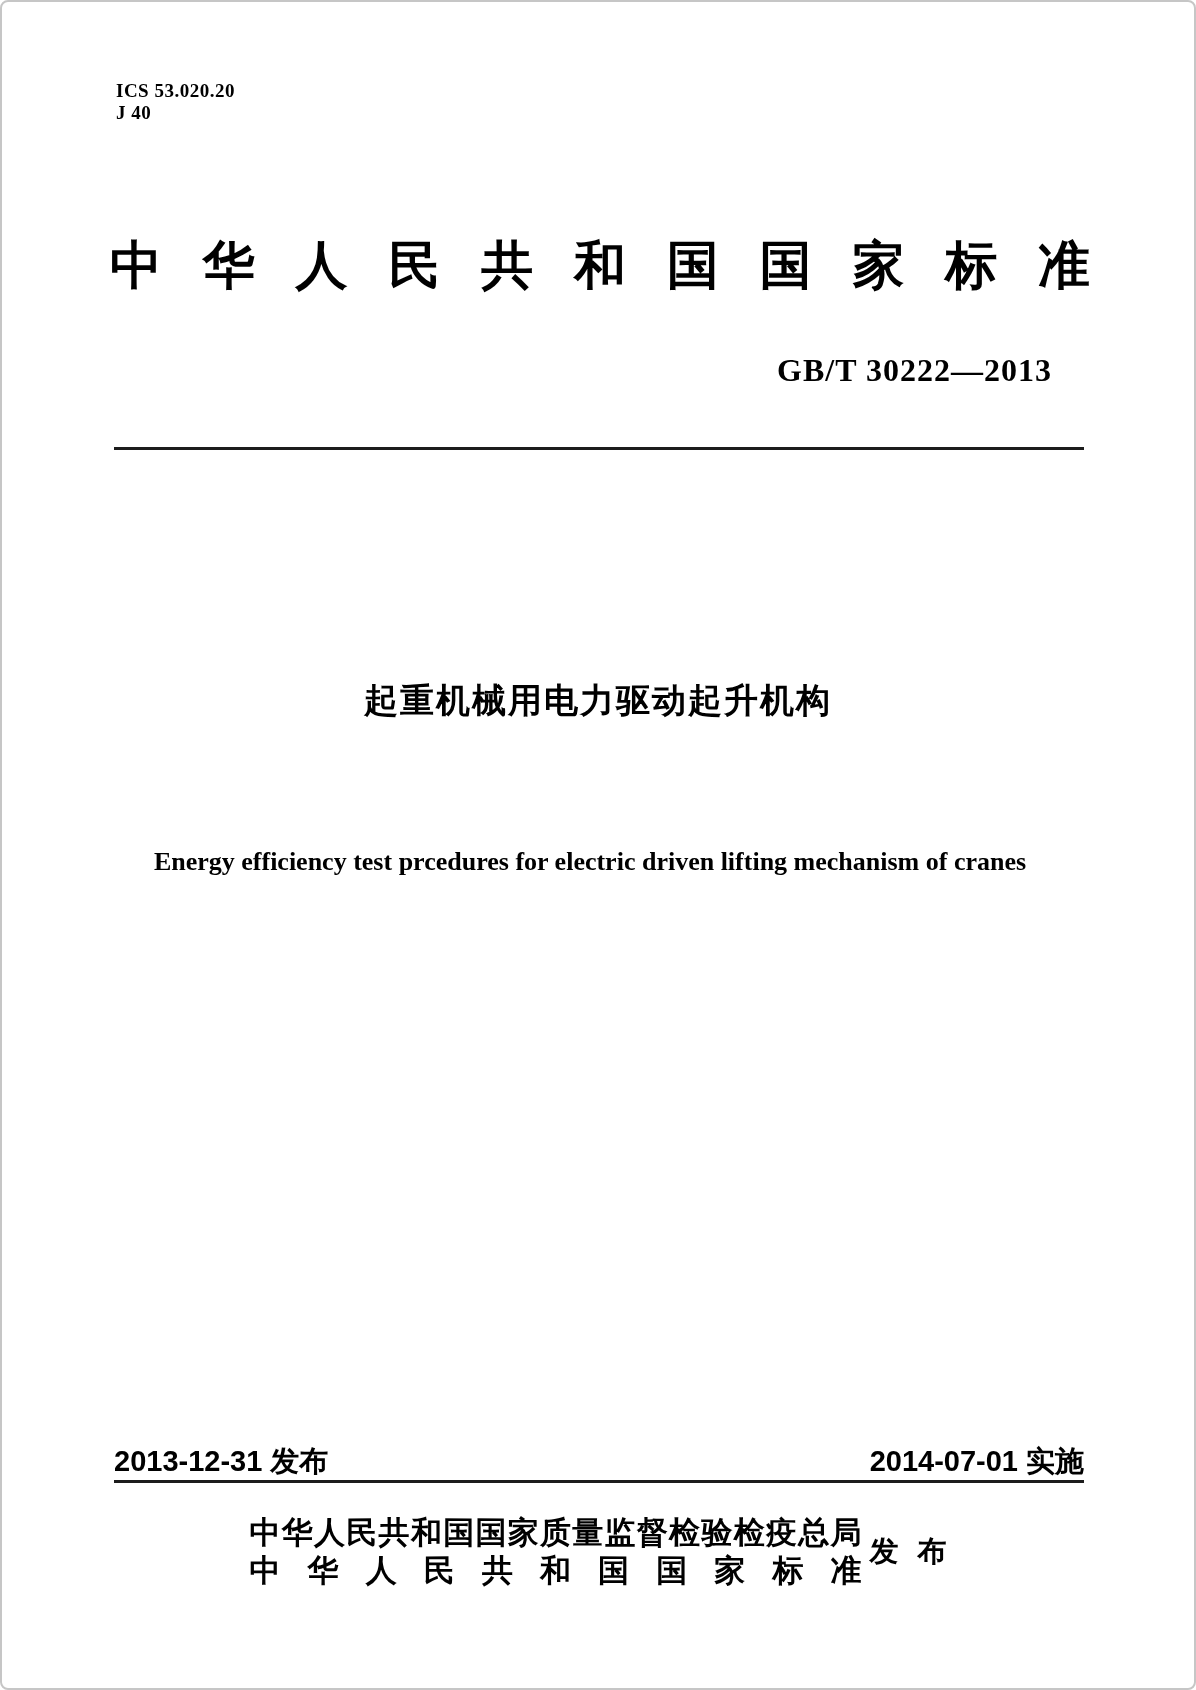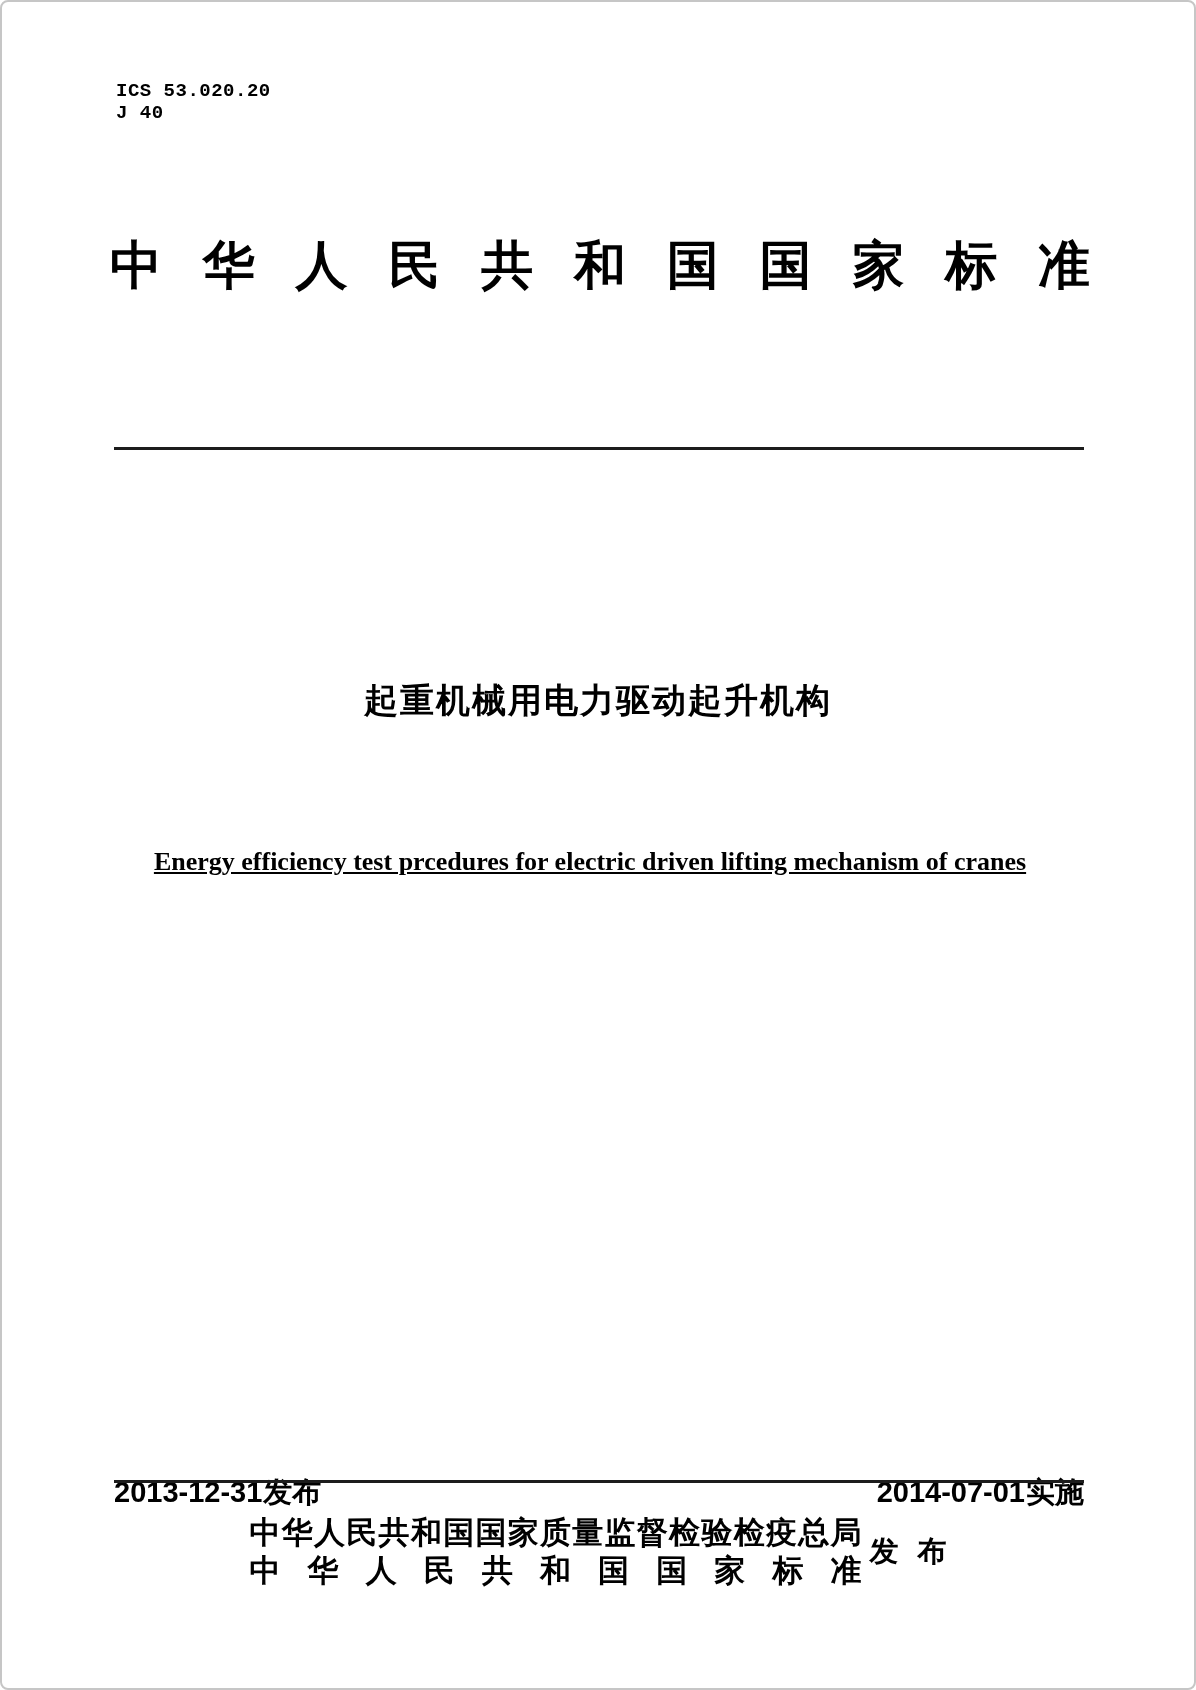--- a/index.html
+++ b/index.html
@@ -17,21 +17,21 @@
     background: #ffffff;
     border: 2px solid #c6c6c6;
     border-radius: 8px;
     overflow: hidden;
   }
   
   .ics {
     position: absolute;
     left: 114px;
     top: 78px;
-    font-family: Liberation Mono, monospace;
+    font-family: Liberation Serif, serif;
     font-weight: bold;
     font-size: 19px;
     line-height: 22px;
     letter-spacing: 0.5px;
   }
   
   .gb-logo {
     position: absolute;
     left: 780px;
     top: 90px;
@@ -101,35 +101,34 @@
   .doc-title .line2 { letter-spacing: 6px; }
   .subtitle-en {
     position: absolute;
     left: 0;
     right: 16px;
     top: 845px;
     text-align: center;
     font-family: "Liberation Serif", serif;
     font-weight: bold;
     font-size: 26px;
-    text-decoration: underline;
   }
   
   .dates {
     position: absolute;
     left: 112px;
     width: 970px;
     top: 1440px;
     display: flex;
     justify-content: space-between;
     align-items: baseline;
     font-size: 29px;
     font-weight: bold;
   }
-  .date-group { display: flex; align-items: baseline; gap: 1px; margin-top: 31px; }
+  .date-group { display: flex; align-items: baseline; gap: 8px; }
   .rule-bottom {
     position: absolute;
     left: 112px;
     top: 1478px;
     width: 970px;
     height: 3px;
     background: #1c1c1c;
   }
   
   .footer {
@@ -168,20 +167,21 @@
 <div class="page">
 
   <div class="ics">
     <div>ICS 53.020.20</div>
     <div>J 40</div>
   </div>
 
 
   <div class="heading">中华人民共和国国家标准</div>
 
+  <div class="std-number">GB/T 30222—2013</div>
 
   <div class="rule-top"></div>
 
   <div class="doc-title">
     <div class="line1">起重机械用电力驱动起升机构</div>
   </div>
 
   <div class="subtitle-en">Energy efficiency test prcedures for electric driven lifting mechanism of cranes</div>
 
   <div class="dates">

